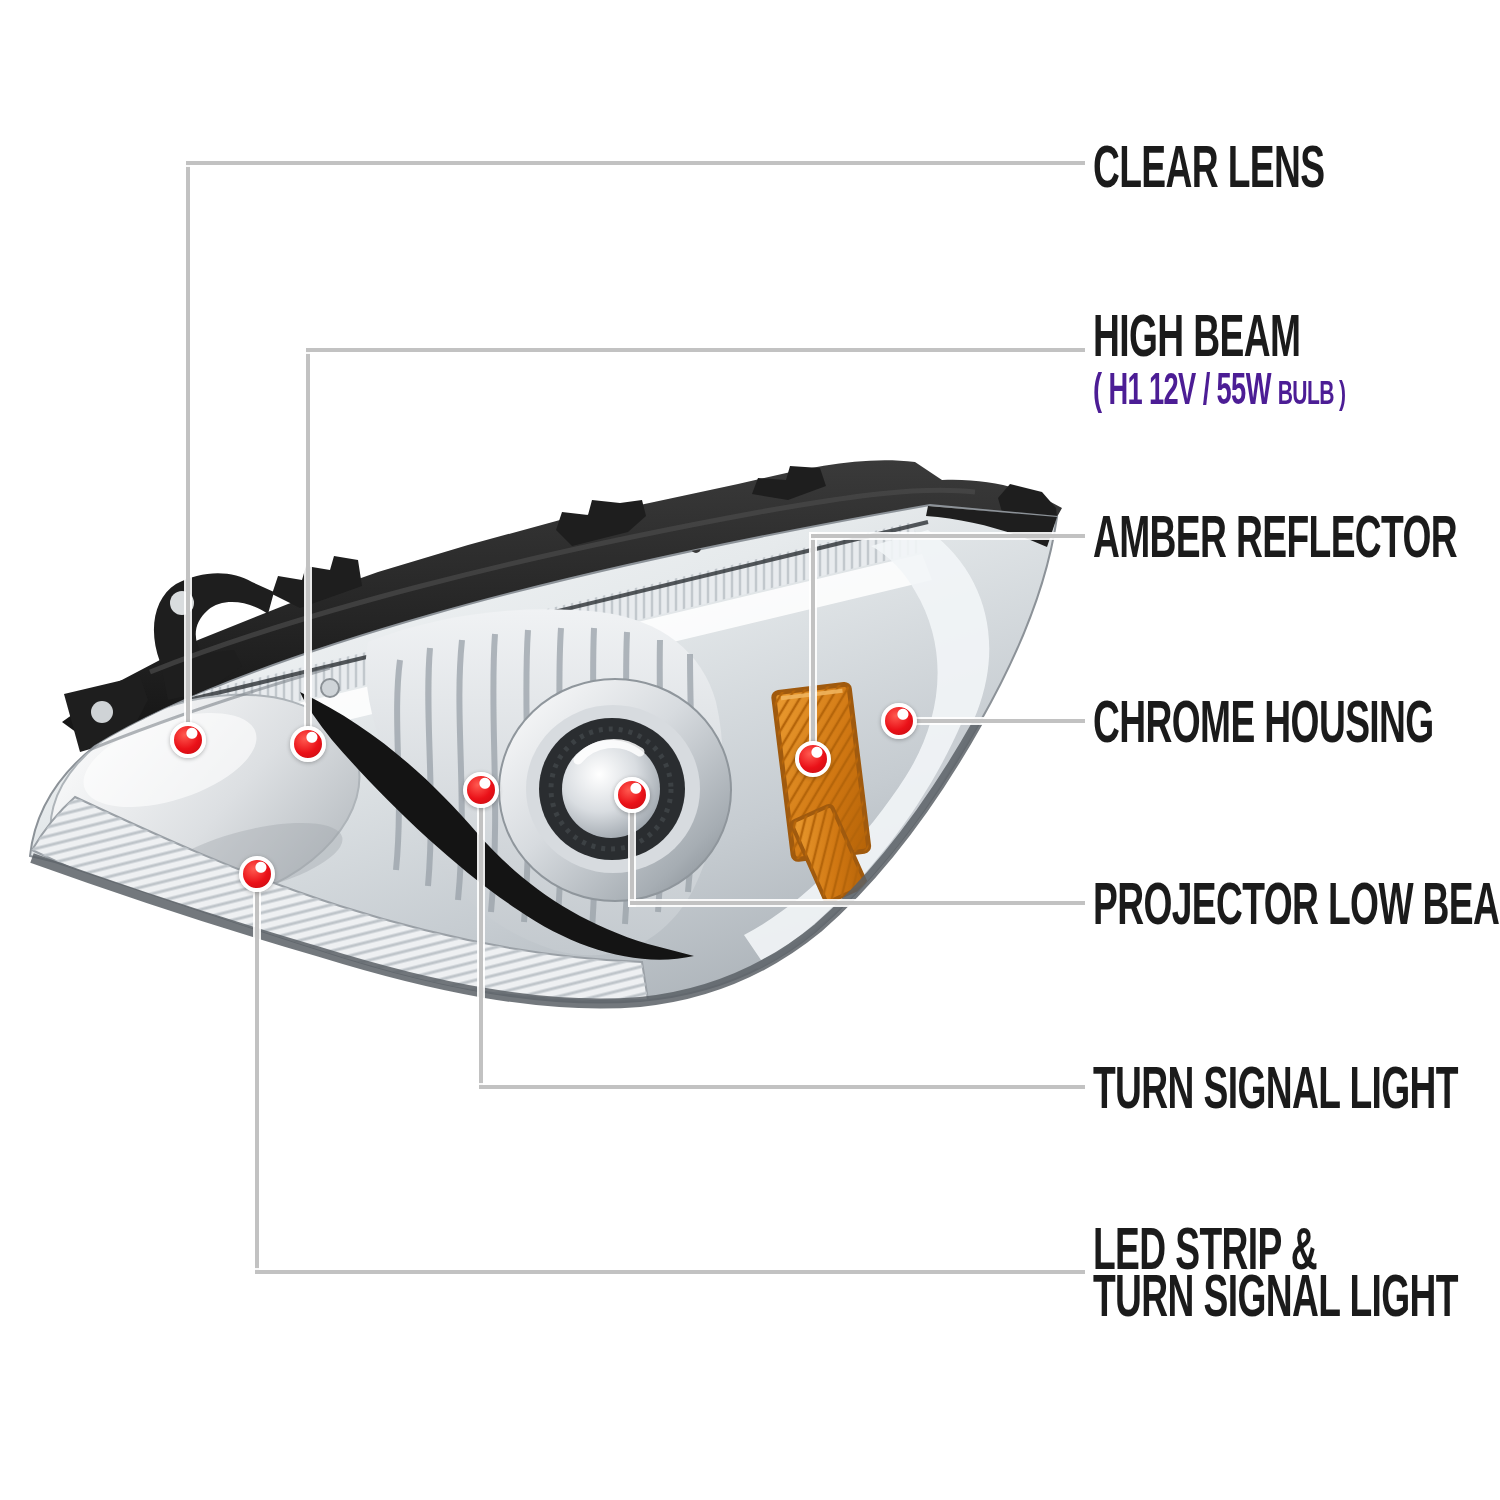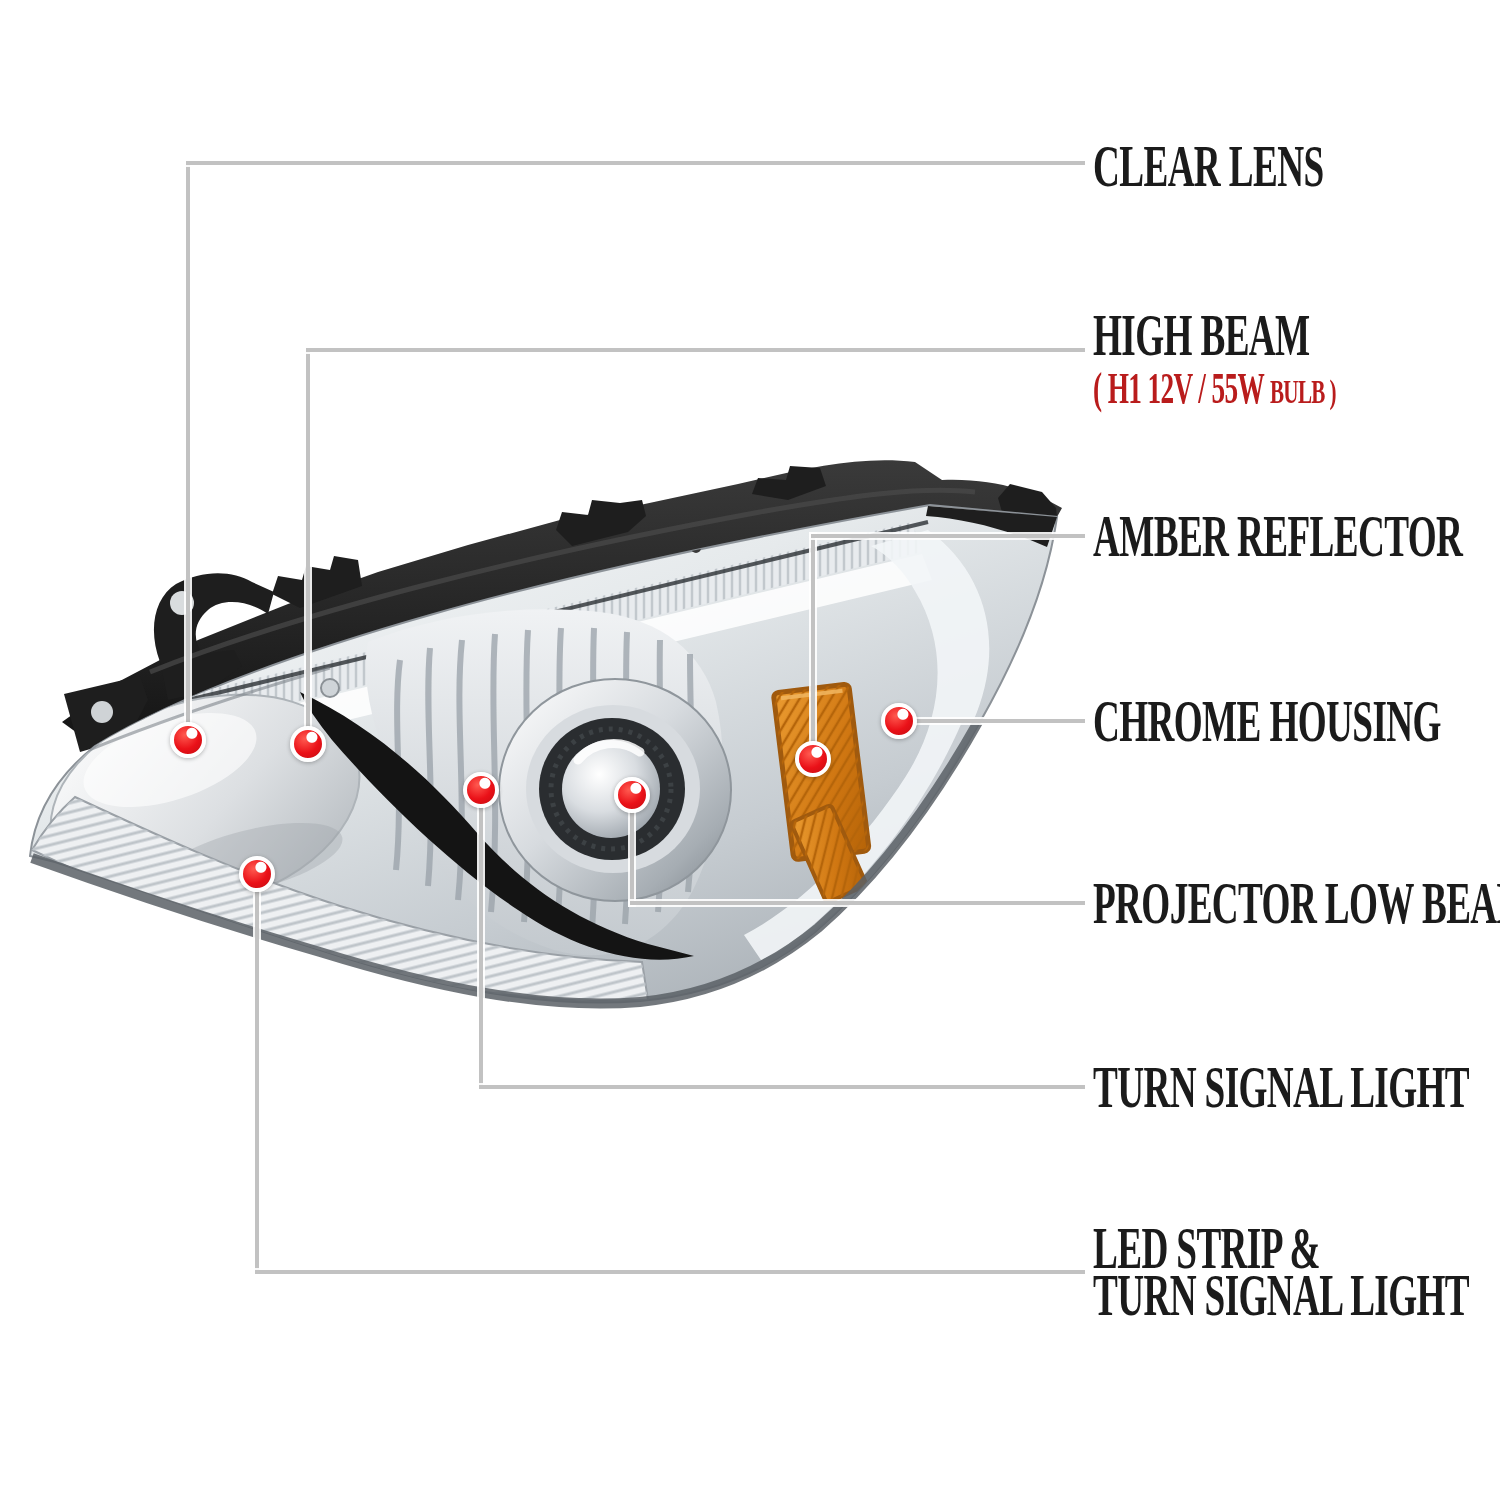--- a/index.html
+++ b/index.html
@@ -1,37 +1,37 @@
 <!DOCTYPE html>
 <html><head>
 <meta charset="utf-8">
 <style>
   html,body{margin:0;padding:0;background:#ffffff;}
   body{font-family:"Liberation Sans", sans-serif;}
-  #canvas{position:relative;width:1500px;height:1500px;background:#ffffff;overflow:hidden;font-family:Liberation Serif, serif;}
+  #canvas{position:relative;width:1500px;height:1500px;background:#ffffff;overflow:hidden;}
   #photo-layer{position:absolute;left:0;top:0;width:1500px;height:1500px;}
   #callout-layer{position:absolute;left:0;top:0;width:1500px;height:1500px;pointer-events:none;}
 
   .leader{position:absolute;background:#c2c2c2;box-shadow:0 0 0 2px rgba(255,255,255,.9);}
   .leader.h{height:4px;}
   .leader.v{width:4px;}
 
   .dot{position:absolute;width:28px;height:28px;border-radius:50%;
        background:
          radial-gradient(circle at 64% 26%, #ffffff 0 5px, rgba(255,255,255,0) 6px),
          radial-gradient(circle at 38% 32%, #ff5a50 0%, #ea1118 55%, #c30d12 100%);
        border:4px solid #ffffff;
        box-shadow:0 1px 4px rgba(0,0,0,.28);}
 
   .label{position:absolute;left:1093px;transform:translateY(-50%);
          color:#1b1b1b;font-weight:700;font-size:60px;line-height:47px;
          letter-spacing:-1px;white-space:nowrap;}
   .label .cond{display:inline-block;transform:scaleX(0.62);transform-origin:0 50%;}
   .label .line2{display:block;}
-  .label .sub{display:block;margin-top:10px;color:#b91c1c;font-size:44px;line-height:40px;}
+  .label .sub{display:block;margin-top:10px;color:#4c1d95;font-size:44px;line-height:40px;}
   .label .sub .small{font-size:34px;}
 </style>
 </head>
 <body>
 
 <div id="canvas">
 
   <svg id="photo-layer" viewBox="0 0 1500 1500" width="1500" height="1500" aria-hidden="true">
     <defs>
       <linearGradient id="lensGrad" x1="0" y1="0" x2="0.75" y2="1">

